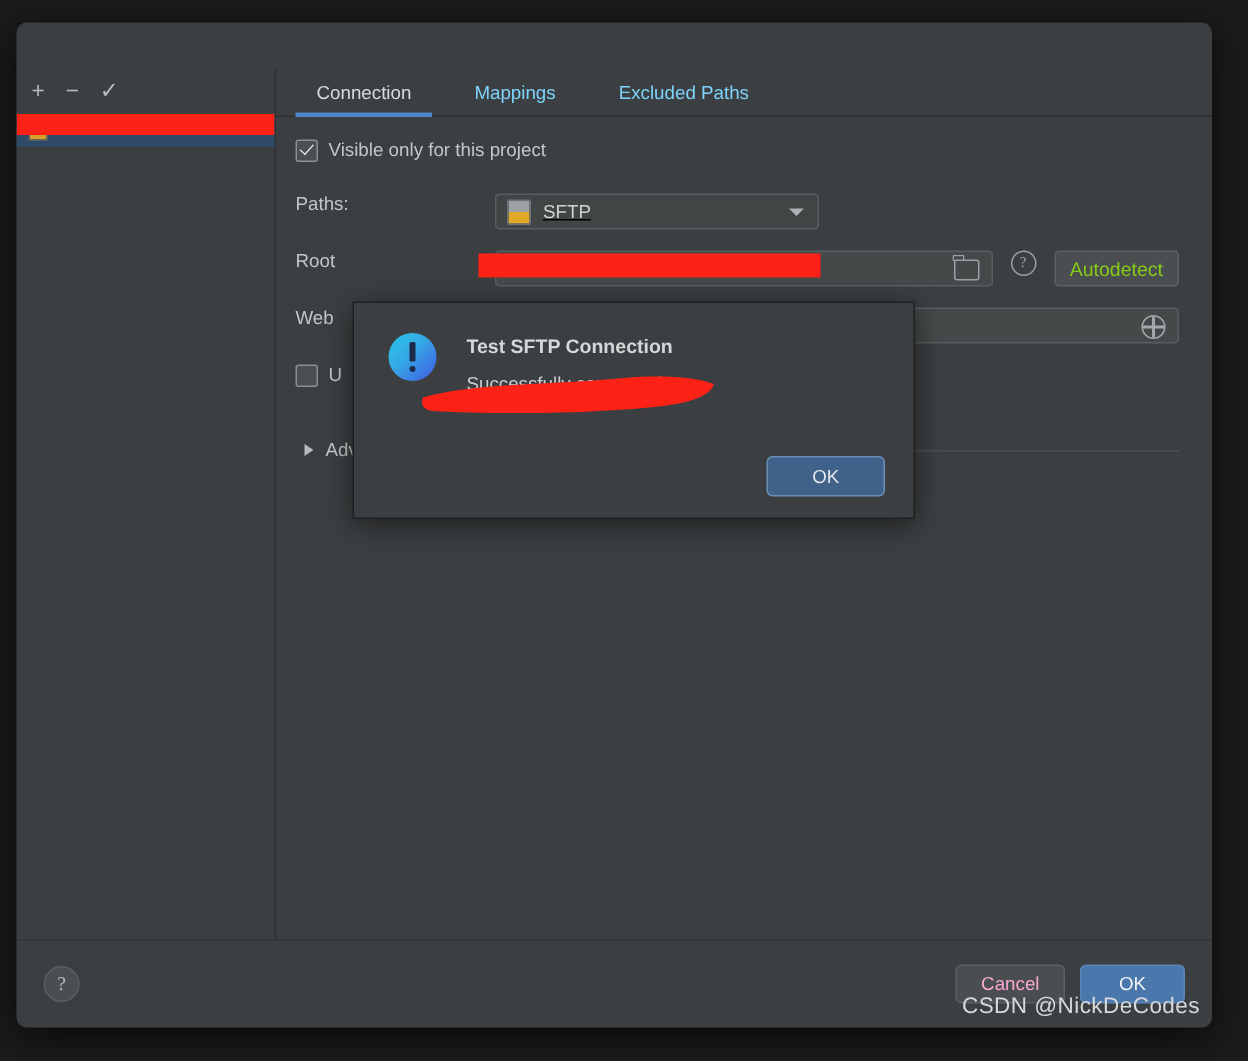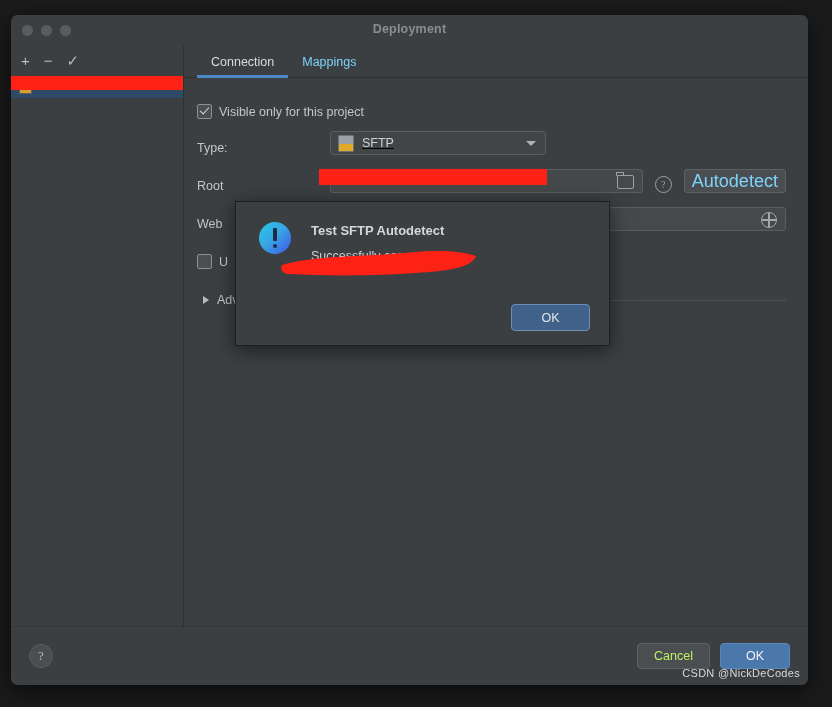--- a/index.html
+++ b/index.html
@@ -121,21 +121,21 @@
   
   .main {
     flex: 1;
     position: relative;
     background: #3c3f41;
   }
   .tabs {
     height: 31px;
     display: flex;
     align-items: flex-end;
-    gap: 0;
+    gap: 14px;
     padding-left: 13px;
     border-bottom: 1px solid #2e3132;
     position: relative;
   }
   .tab {
     font-size: 12.5px;
     color: #7dd3fc;
     padding: 0 14px 8px 14px;
     position: relative;
     white-space: nowrap;
@@ -152,21 +152,21 @@
 
   .form {
     position: absolute;
     top: 31px;
     left: 0; right: 0; bottom: 0;
     padding: 16px 22px 0 13px;
   }
 
   .row {
     display: flex;
-    align-items: flex-end;
+    align-items: flex-start;
     height: 26px;
     margin-bottom: 12px;
     position: relative;
   }
   .row.tight { margin-bottom: 10px; }
 
   .lbl {
     font-size: 12.5px;
     color: #c3c6c7;
     white-space: nowrap;
@@ -234,22 +234,22 @@
     border-radius: 1px;
     position: relative;
   }
 
   .btn {
     height: 24px;
     min-width: 26px;
     background: #4a4e50;
     border: 1px solid #5d6163;
     border-radius: 3px;
-    color: #7dd3fc;
-    font-size: 18px;
+    color: #84cc16;
+    font-size: 13px;
     display: flex;
     align-items: center;
     justify-content: center;
     padding: 0 10px;
     box-sizing: border-box;
     white-space: nowrap;
   }
   .btn-dots { padding: 0; letter-spacing: 1px; color: #b5b8b9; font-size: 11px; }
 
   .icon-help {
@@ -356,21 +356,21 @@
     display: flex;
     align-items: center;
     justify-content: center;
     padding: 0 16px;
     box-sizing: border-box;
     margin-left: 10px;
   }
   .fbtn-cancel {
     background: #4a4e50;
     border: 1px solid #5d6163;
-    color: #bef264;
+    color: #f9a8d4;
   }
   .fbtn-ok {
     background: #4a78ad;
     border: 1px solid #5b87b8;
     color: #f0f2f3;
   }
 
   
   .modal {
     position: absolute;
@@ -458,39 +458,31 @@
   .scribble {
     position: absolute;
     z-index: 60;
     pointer-events: none;
   }
 
   .watermark {
     position: absolute;
     right: 8px;
     bottom: 6px;
-    font-size: 11px;
+    font-size: 15px;
     color: #d6d8da;
     letter-spacing: .3px;
     z-index: 70;
   }
 </style>
 </head>
 <body>
 
 <div class="window">
 
-  <div class="titlebar">
-    <div class="traffic">
-      <div class="light"></div>
-      <div class="light"></div>
-      <div class="light"></div>
-    </div>
-    <div class="win-title">Deployment</div>
-  </div>
 
   <div class="body-split">
 
     <div class="sidebar">
       <div class="side-toolbar">
         <span>+</span>
         <span>−</span>
         <span>✓</span>
       </div>
       <div class="side-list">
@@ -500,31 +492,32 @@
           <div class="redact-bar side-redact"></div>
         </div>
       </div>
     </div>
 
     <div class="main">
 
       <div class="tabs">
         <div class="tab active">Connection</div>
         <div class="tab">Mappings</div>
+        <div class="tab">Excluded Paths</div>
       </div>
 
       <div class="form">
 
         <div class="row tight">
           <div class="cb checked"></div>
           <div class="lbl">Visible only for this project</div>
         </div>
 
         <div class="row">
-          <div class="lbl lbl-col">Type:</div>
+          <div class="lbl lbl-col">Paths:</div>
           <div class="field combo" style="width:216px">
             <div class="sftp-icon"></div>
             <div class="field-text">SFTP</div>
             <div class="combo-arrow"></div>
           </div>
         </div>
 
 
         <div class="row">
           <div class="lbl lbl-col">Root</div>
@@ -573,21 +566,21 @@
     <div class="footer-spacer"></div>
     <div class="fbtn fbtn-cancel">Cancel</div>
     <div class="fbtn fbtn-ok">OK</div>
   </div>
 
   <div class="modal">
     <div class="modal-icon">
       <div class="bang"></div>
       <div class="dot"></div>
     </div>
-    <div class="modal-title">Test SFTP Autodetect</div>
+    <div class="modal-title">Test SFTP Connection</div>
     <div class="modal-msg">
       <div>Successfully connected to</div>
       <div class="modal-msg-hidden"></div>
     </div>
     <div class="modal-ok">OK</div>
   </div>
 
   <svg class="scribble" style="left:265px;top:228px;" width="210" height="40" viewBox="0 0 210 40">
     <path d="M6,22 C40,12 90,14 140,9 C165,7 185,8 200,13 C196,25 170,28 140,30 C100,33 50,33 12,31 C6,30 4,26 6,22 Z" fill="#fe2116"></path>
   </svg>

